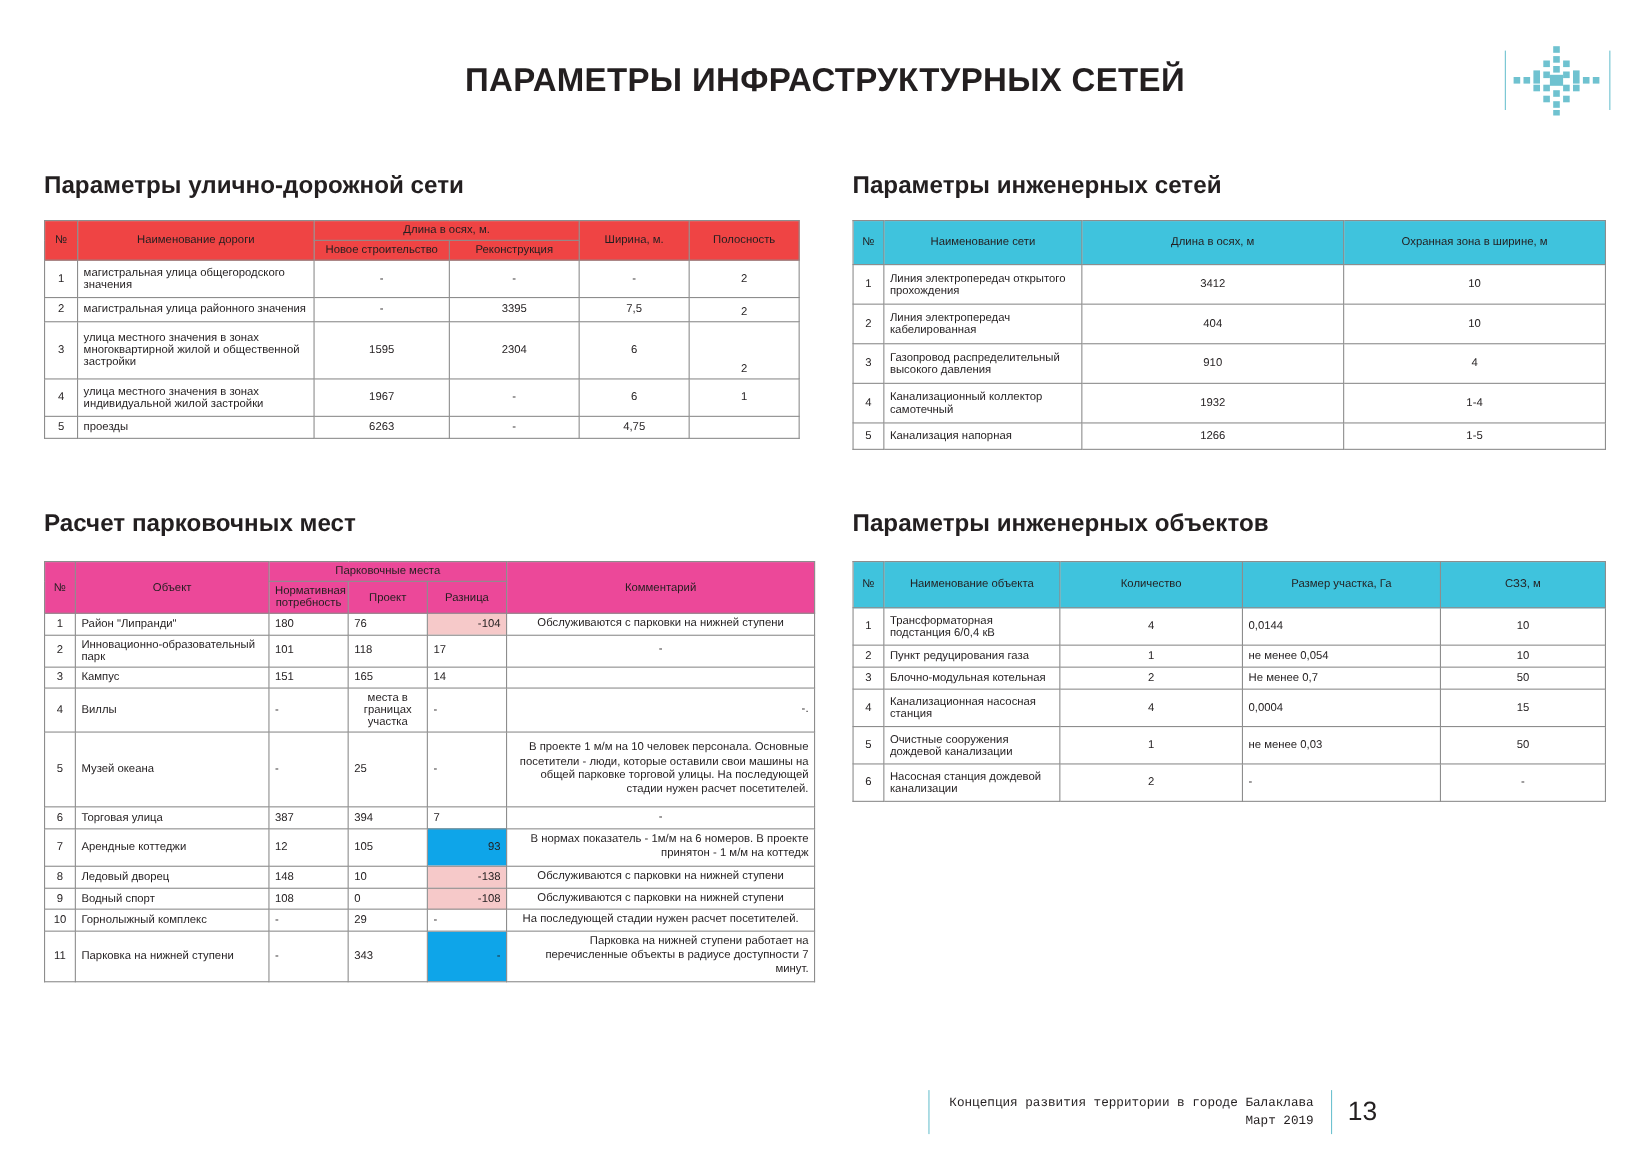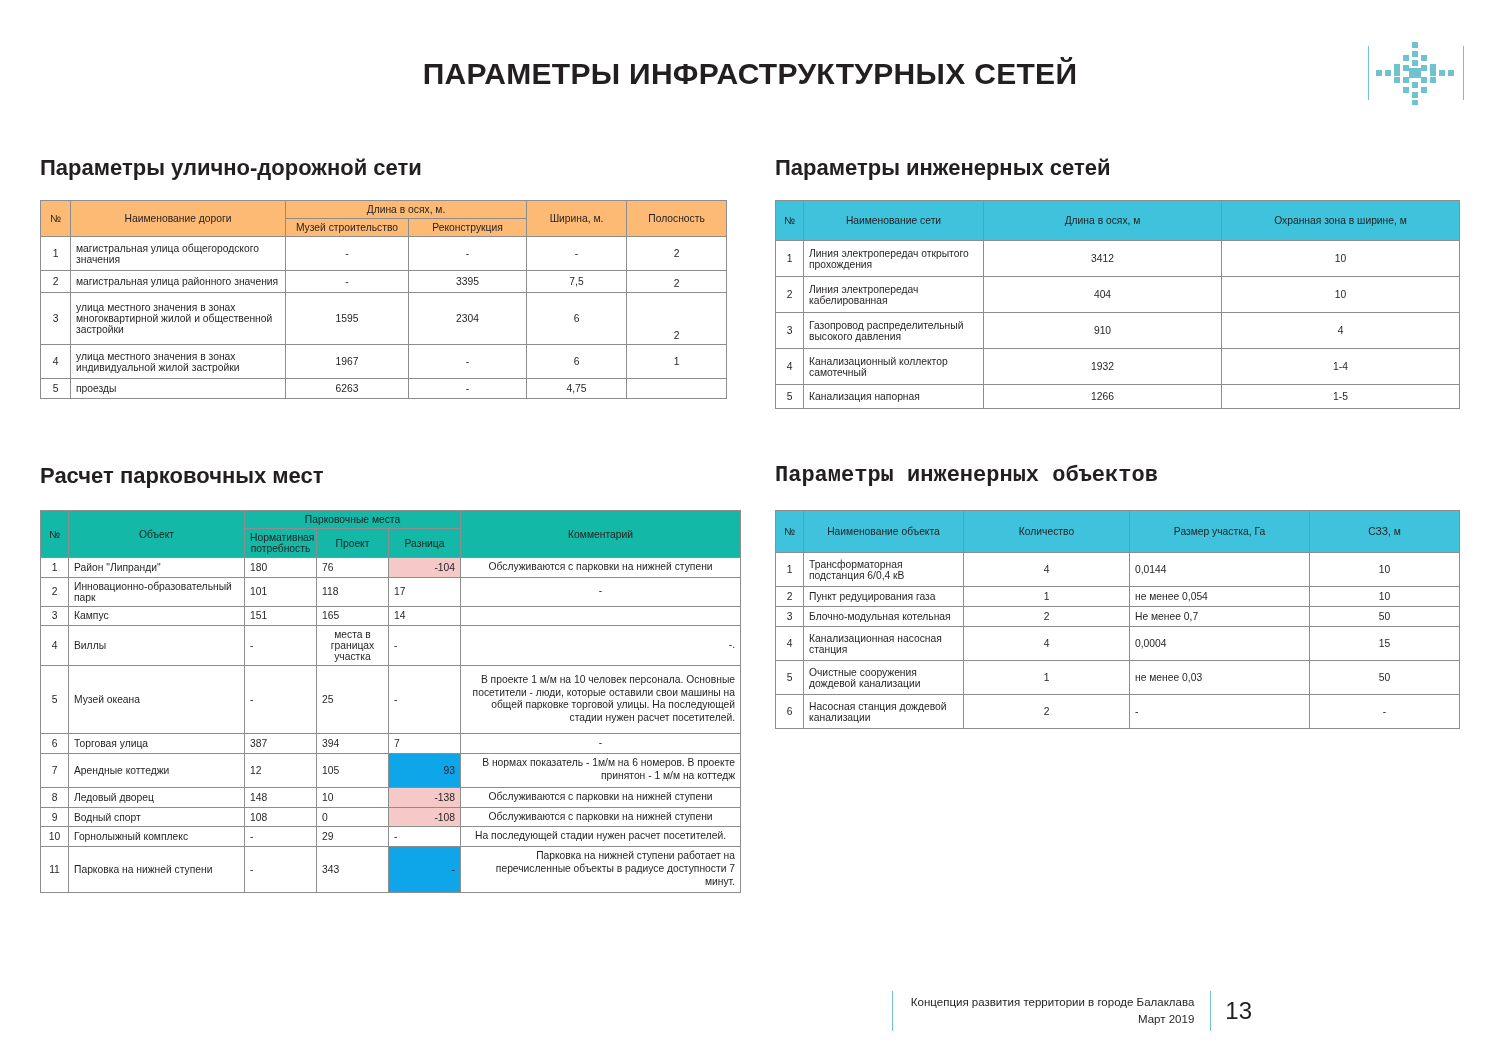--- a/index.html
+++ b/index.html
@@ -68,31 +68,31 @@
   }
   table.t td, table.t th {
     border: 1px solid #8d8d8d;
     font-size: 10.3px;
     font-weight: normal;
     padding: 3px 5px;
     vertical-align: middle;
     color: #231f20;
   }
   .hdr-orange th {
-    background: #fdba74;
+    background: #ef4444;
     text-align: center;
     font-size: 10.3px;
   }
   .hdr-cyan th {
     background: #3fc3dd;
     text-align: center;
     color: #231f20;
   }
   .hdr-green th {
-    background: #14b8a6;
+    background: #ec4899;
     text-align: center;
   }
   td.c { text-align: center; }
   td.l { text-align: left; }
   td.r { }
   .neg { background: #f6c9c9; text-align: right; }
   .pos { background: #0ea5e9; text-align: right; }
   .cmt { font-size: 10px; text-align: right; line-height: 1.25; }
   .cmt.center { text-align: center; }
 
@@ -110,20 +110,21 @@
     height: 40px;
     background: #6fc2d0;
     margin-right: 18px;
   }
   .footer .ftext {
     text-align: right;
     font-size: 11.5px;
     line-height: 1.5;
     color: #231f20;
     margin-right: 16px;
+    font-family: Liberation Mono, monospace;
   }
   .footer .vline2 {
     width: 1px;
     height: 40px;
     background: #6fc2d0;
     margin-right: 14px;
   }
   .footer .pagenum {
     font-size: 24px;
     color: #231f20;
@@ -179,21 +180,21 @@
     </colgroup>
     <thead class="hdr-orange">
       <tr>
         <th rowspan="2">№</th>
         <th rowspan="2">Наименование дороги</th>
         <th colspan="2">Длина в осях, м.</th>
         <th rowspan="2">Ширина, м.</th>
         <th rowspan="2">Полосность</th>
       </tr>
       <tr>
-        <th>Музей строительство</th>
+        <th>Новое строительство</th>
         <th>Реконструкция</th>
       </tr>
     </thead>
     <tbody>
       <tr style="height:34px">
         <td class="c">1</td>
         <td class="l">магистральная улица общегородского значения</td>
         <td class="c">-</td>
         <td class="c">-</td>
         <td class="c">-</td>
@@ -394,21 +395,21 @@
         <td class="c">11</td>
         <td class="l">Парковка на нижней ступени</td>
         <td class="r">-</td>
         <td class="r">343</td>
         <td class="pos">-</td>
         <td class="cmt">Парковка на нижней ступени работает на перечисленные объекты в радиусе доступности 7 минут.</td>
       </tr>
     </tbody>
   </table>
 
-  <div class="sec-title" style="top:463px; left:775px;font-family:Liberation Mono, monospace;">Параметры инженерных объектов</div>
+  <div class="sec-title" style="top:463px; left:775px;">Параметры инженерных объектов</div>
 
   <table class="t" id="tbl-objs" style="top:510px; left:775px; width:684px;">
     <colgroup>
       <col style="width:28px">
         <col style="width:160px">
         <col style="width:166px">
         <col style="width:180px">
         <col style="width:150px">
     </colgroup>
     <thead class="hdr-cyan">

